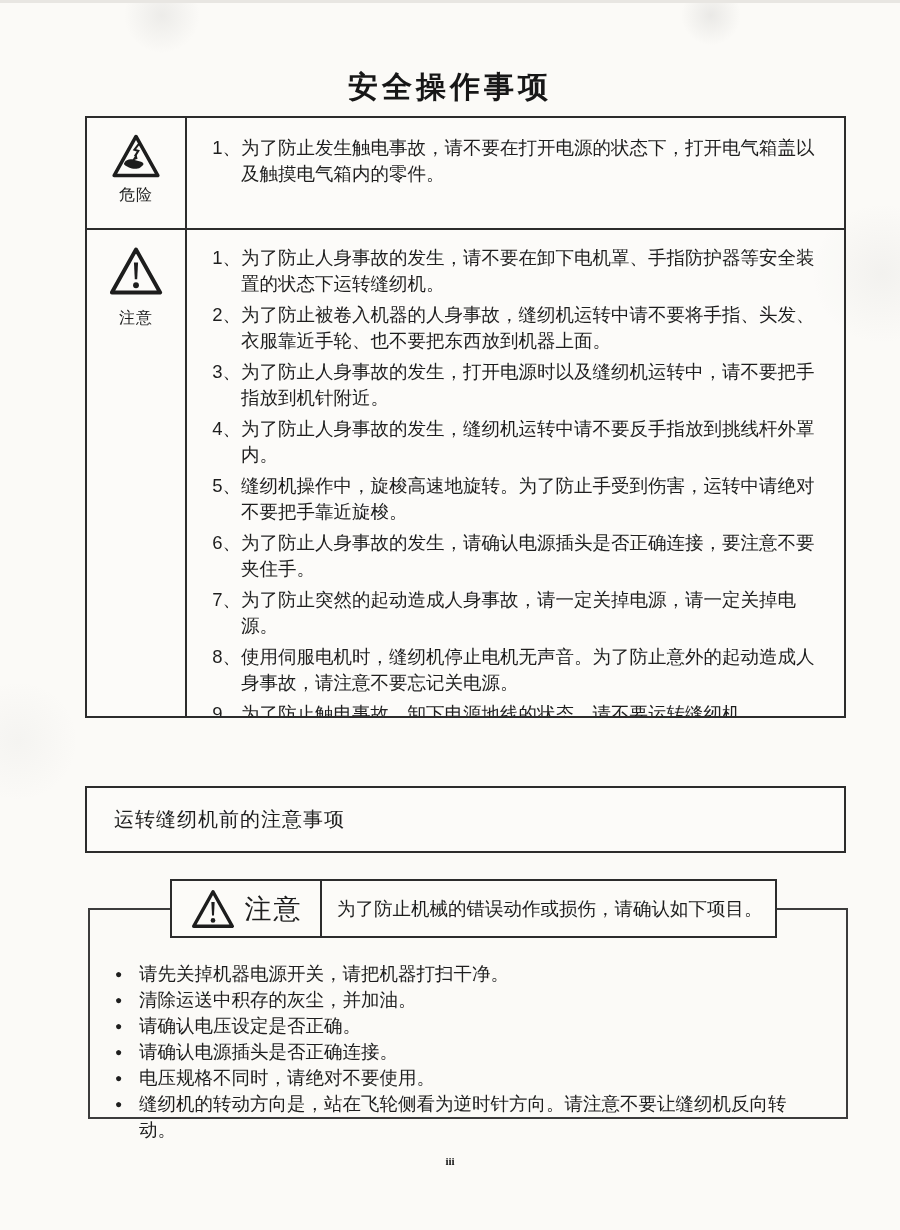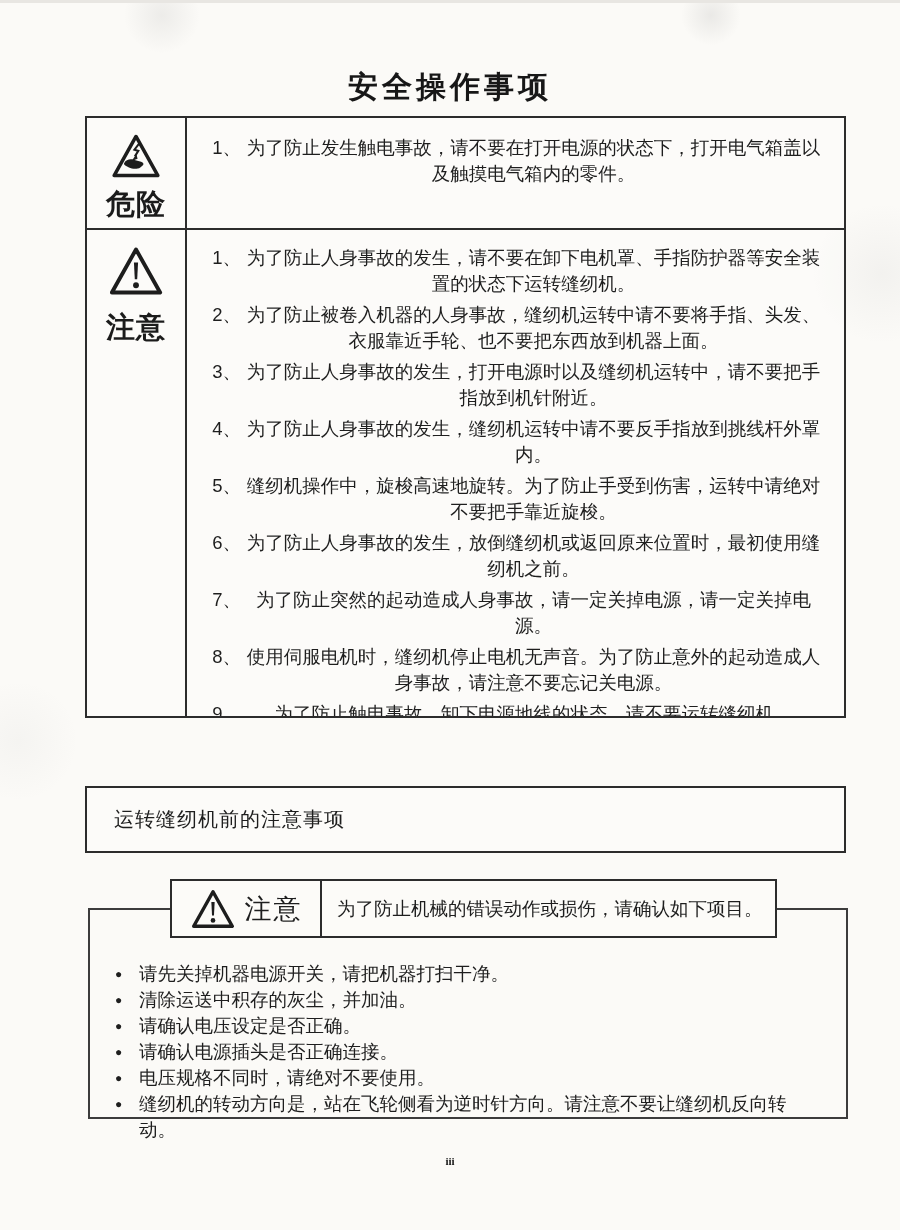--- a/index.html
+++ b/index.html
@@ -51,22 +51,22 @@
     width: 100px;
     flex: none;
     border-right: 2px solid #2c2c2c;
     display: flex;
     flex-direction: column;
     align-items: center;
   }
   .danger .icon-cell { padding-top: 15px; }
   .caution .icon-cell { padding-top: 16px; }
   .cell-label {
-    font-size: 29px;
-    font-weight: 700;
+    font-size: 16px;
+    font-weight: 400;
     letter-spacing: 1px;
     color: #1b1b1b;
   }
   .danger .cell-label { margin-top: 6px; }
   .caution .cell-label { margin-top: 12px; }
 
   .content-cell { flex: 1; overflow: hidden; }
   .danger .content-cell { padding: 17px 18px 0 6px; }
   .caution .content-cell { padding: 15px 18px 0 6px; }
 
@@ -76,21 +76,21 @@
     line-height: 26px;
     margin-bottom: 5px;
     color: #1e1e1e;
   }
   .num-item .num {
     flex: none;
     width: 48px;
     text-align: right;
     white-space: nowrap;
   }
-  .num-item .txt { flex: 1; text-align: center; }
+  .num-item .txt { flex: 1; }
 
   
   .section-header {
     position: absolute;
     left: 85px; top: 783px;
     width: 761px; height: 67px;
     border: 2px solid #2c2c2c;
     display: flex;
     align-items: center;
     padding-left: 27px;
@@ -230,21 +230,21 @@
     <span class="txt">为了防止人身事故的发生，缝纫机运转中请不要反手指放到挑线杆外罩内。</span>
   </div>
 
   <div class="num-item">
     <span class="num">5、</span>
     <span class="txt">缝纫机操作中，旋梭高速地旋转。为了防止手受到伤害，运转中请绝对不要把手靠近旋梭。</span>
   </div>
 
   <div class="num-item">
     <span class="num">6、</span>
-    <span class="txt">为了防止人身事故的发生，放倒缝纫机或返回原来位置时，最初使用缝纫机之前。</span>
+    <span class="txt">为了防止人身事故的发生，请确认电源插头是否正确连接，要注意不要夹住手。</span>
   </div>
 
   <div class="num-item">
     <span class="num">7、</span>
     <span class="txt">为了防止突然的起动造成人身事故，请一定关掉电源，请一定关掉电源。</span>
   </div>
 
   <div class="num-item">
     <span class="num">8、</span>
     <span class="txt">使用伺服电机时，缝纫机停止电机无声音。为了防止意外的起动造成人身事故，请注意不要忘记关电源。</span>

